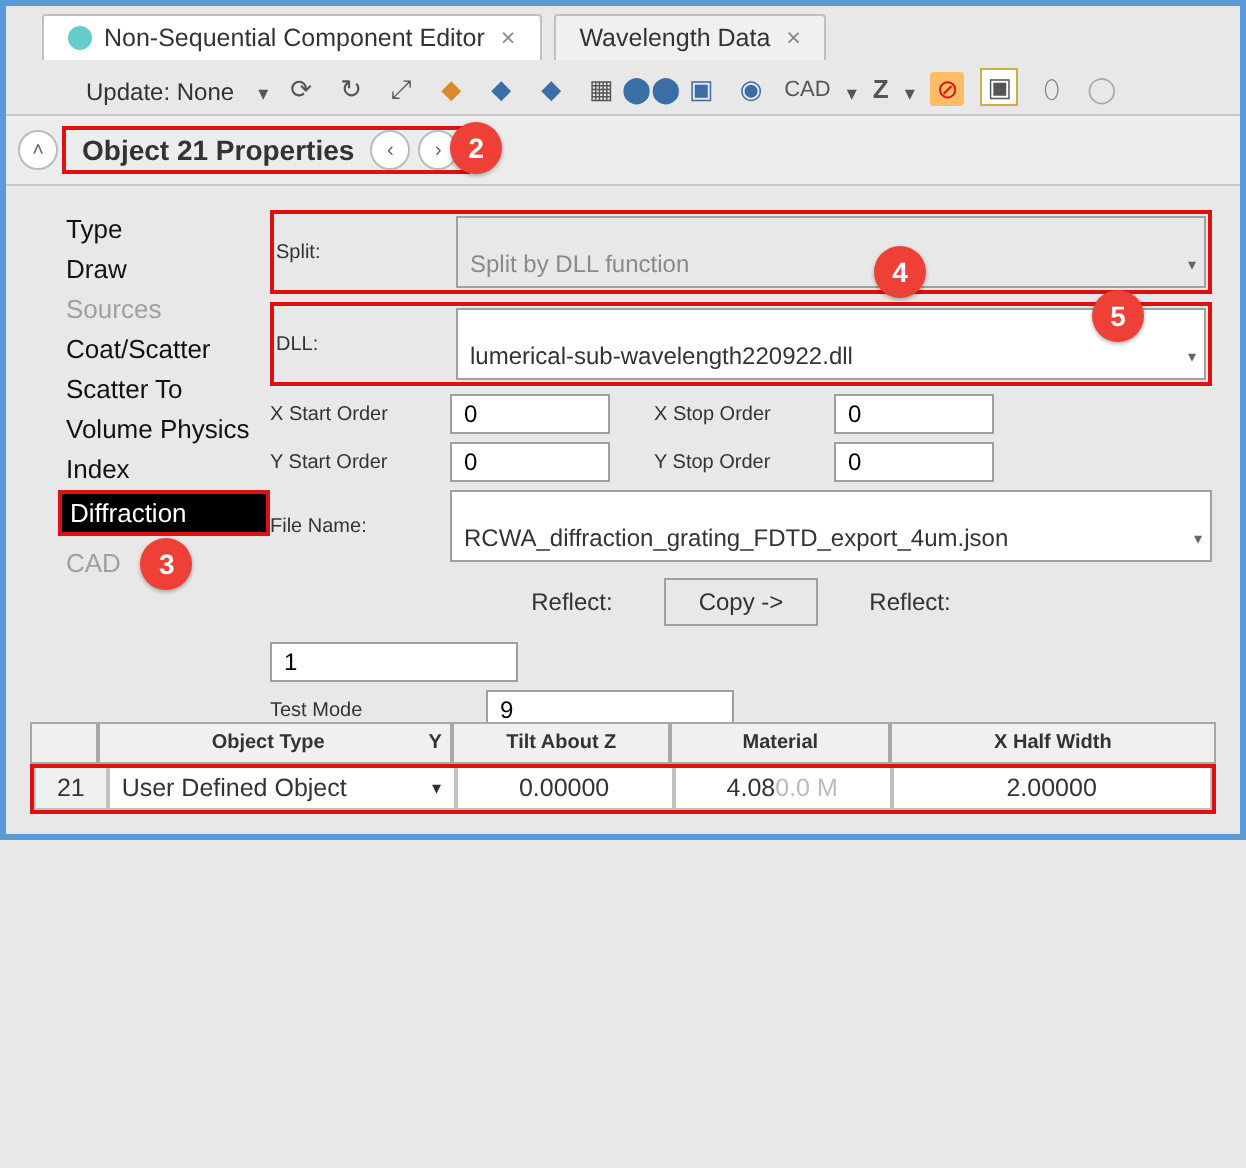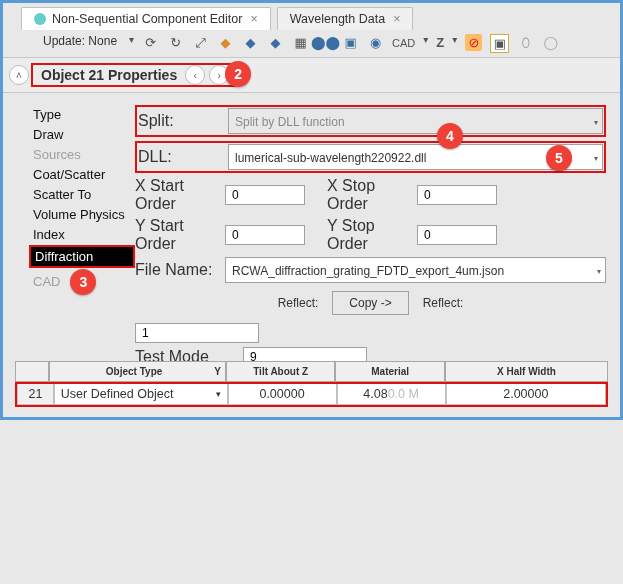--- a/index.html
+++ b/index.html
@@ -2,37 +2,37 @@
 <html><head>
 <meta charset="utf-8">
 <style>
 html,body{margin:0;padding:0;font-family:"Segoe UI",Tahoma,sans-serif;font-size:12px;background:#e8e8e8;color:#333}
 .frame{width:623px;height:420px;box-sizing:border-box;border:3px solid #5b9bd5;position:relative;background:#e8e8e8;overflow:hidden}
 .tabbar{display:flex;align-items:center;padding:4px 0 0 18px;background:#e8e8e8}
 .tab{display:flex;align-items:center;padding:4px 12px;border:1px solid #c0c0c0;background:#fff;margin-right:6px;border-bottom:none;border-radius:2px 2px 0 0;font-size:12.5px}
 .tab.inactive{background:#f0f0f0}
 .tab .close{margin-left:8px;color:#888}
 .tab-icon{width:12px;height:12px;border-radius:50%;background:#6cc;display:inline-block;margin-right:6px}
-.toolbar{display:flex;align-items:flex-start;padding:4px 8px 4px 40px;gap:8px;background:#e8e8e8;border-bottom:1px solid #c8c8c8}
+.toolbar{display:flex;align-items:flex-end;padding:4px 8px 4px 40px;gap:8px;background:#e8e8e8;border-bottom:1px solid #c8c8c8}
 .tool-txt{margin-right:4px}
 .tool-drop{font-size:10px;color:#555}
 .tb-icon{width:17px;height:17px;display:flex;align-items:center;justify-content:center;color:#555;font-size:13px}
 .propbar{display:flex;align-items:center;padding:5px 4px;background:#ececec;border-bottom:1px solid #c8c8c8}
 .nav-btn{width:18px;height:18px;border:1px solid #bbb;border-radius:50%;display:flex;align-items:center;justify-content:center;background:#fff;margin:0 2px;font-size:10px;color:#666}
 .prop-title{font-weight:bold;padding:0 6px;font-size:14px}
 .main{display:flex;padding:12px 14px 0 26px}
 .cat-list{width:106px;flex:none}
 .cat-item{padding:2px 4px;margin-bottom:1px;font-size:13px;color:#111}
 .cat-item.dim{color:#a0a0a0}
 .cat-item.sel{background:#000;color:#fff}
 .form{flex:1;display:flex;flex-direction:column;gap:4px}
 .row{display:flex;align-items:center}
-.lbl{width:90px;flex:none;font-size:16px}
+.lbl{width:90px;flex:none;font-size:10px}
 .ctrl{flex:1}
-.dd{display:flex;align-items:center;justify-content:space-between;height:22px;border:1px solid #a0a0a0;background:#fff;padding:2px 4px 0 6px;font-size:12px}
+.dd{display:flex;align-items:center;justify-content:space-between;height:22px;border:1px solid #a0a0a0;background:#fff;padding:12px 4px 0 6px;font-size:12px}
 .dd.ro{background:#e8e8e8}
 .dd .car{font-size:8px;color:#666}
 .inp{height:20px;border:1px solid #a0a0a0;background:#fff;padding:0 6px;font-size:12px;box-sizing:border-box}
 .quad{display:flex;gap:4px}
 .quad .lbl{width:86px}
 .quad .inp{width:80px}
 .btn{height:22px;border:1px solid #a0a0a0;background:#e8e8e8;padding:0 16px;display:flex;align-items:center;font-size:12px}
 .tbl{position:absolute;left:12px;right:12px;bottom:10px}
 .tbl .hdr{display:flex;background:#f0f0f0}
 .tbl .hdr .cell{border:1px solid #a8a8a8;padding:4px;text-align:center;font-weight:bold;font-size:10px}
@@ -142,21 +142,21 @@
         <div class="lbl">Y Stop Order</div>
         <input class="inp" value="0" style="">
       </div>
       <div class="row">
         <div class="lbl">File Name:</div>
         <div class="ctrl dd">
           <span>RCWA_diffraction_grating_FDTD_export_4um.json</span>
           <span class="car">▾</span>
         </div>
       </div>
-      <div class="row" style="justify-content:center;gap:14px;padding:4px 0">
+      <div class="row" style="justify-content:center;gap:26px;padding:4px 0">
         <span>Reflect:</span>
         <div class="btn">Copy -&gt;</div>
         <span>Reflect:</span>
       </div>
       <div class="row">
         <input class="inp" style="width: 124px;" value="1">
       </div>
       <div class="row">
         <div class="lbl" style="width:108px">Test Mode</div>
         <input class="inp" style="width: 124px;" value="9">

